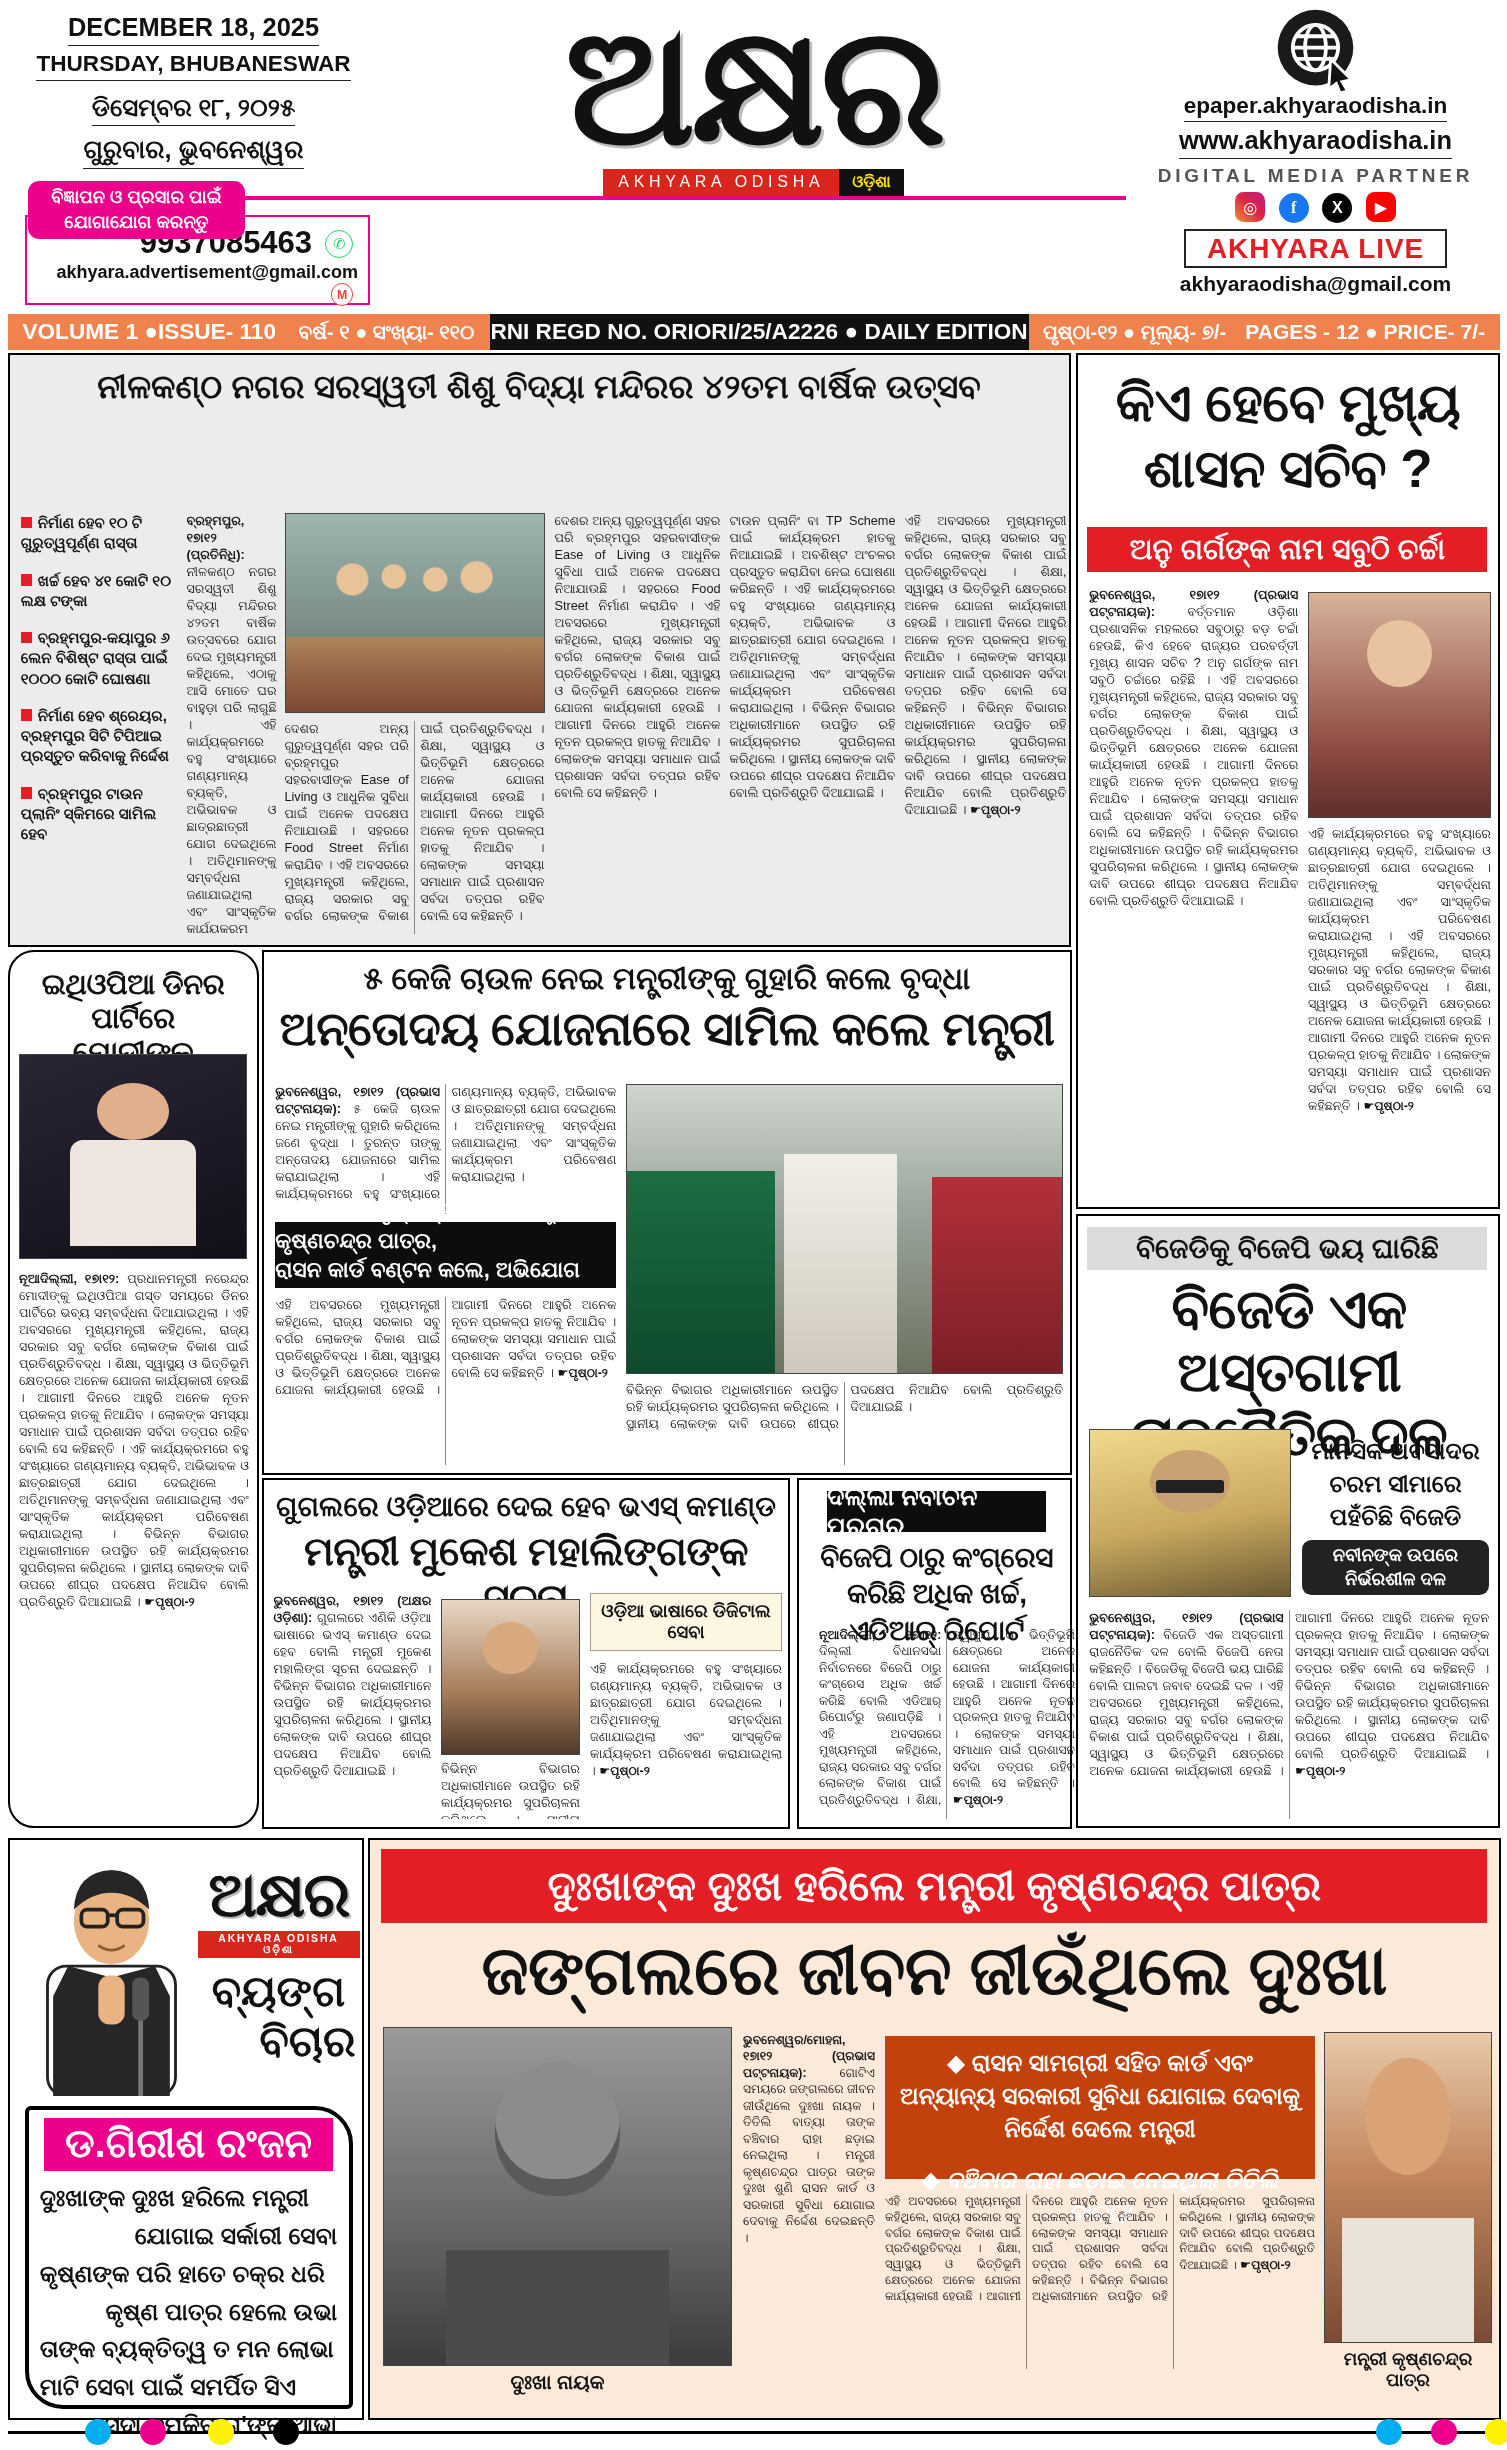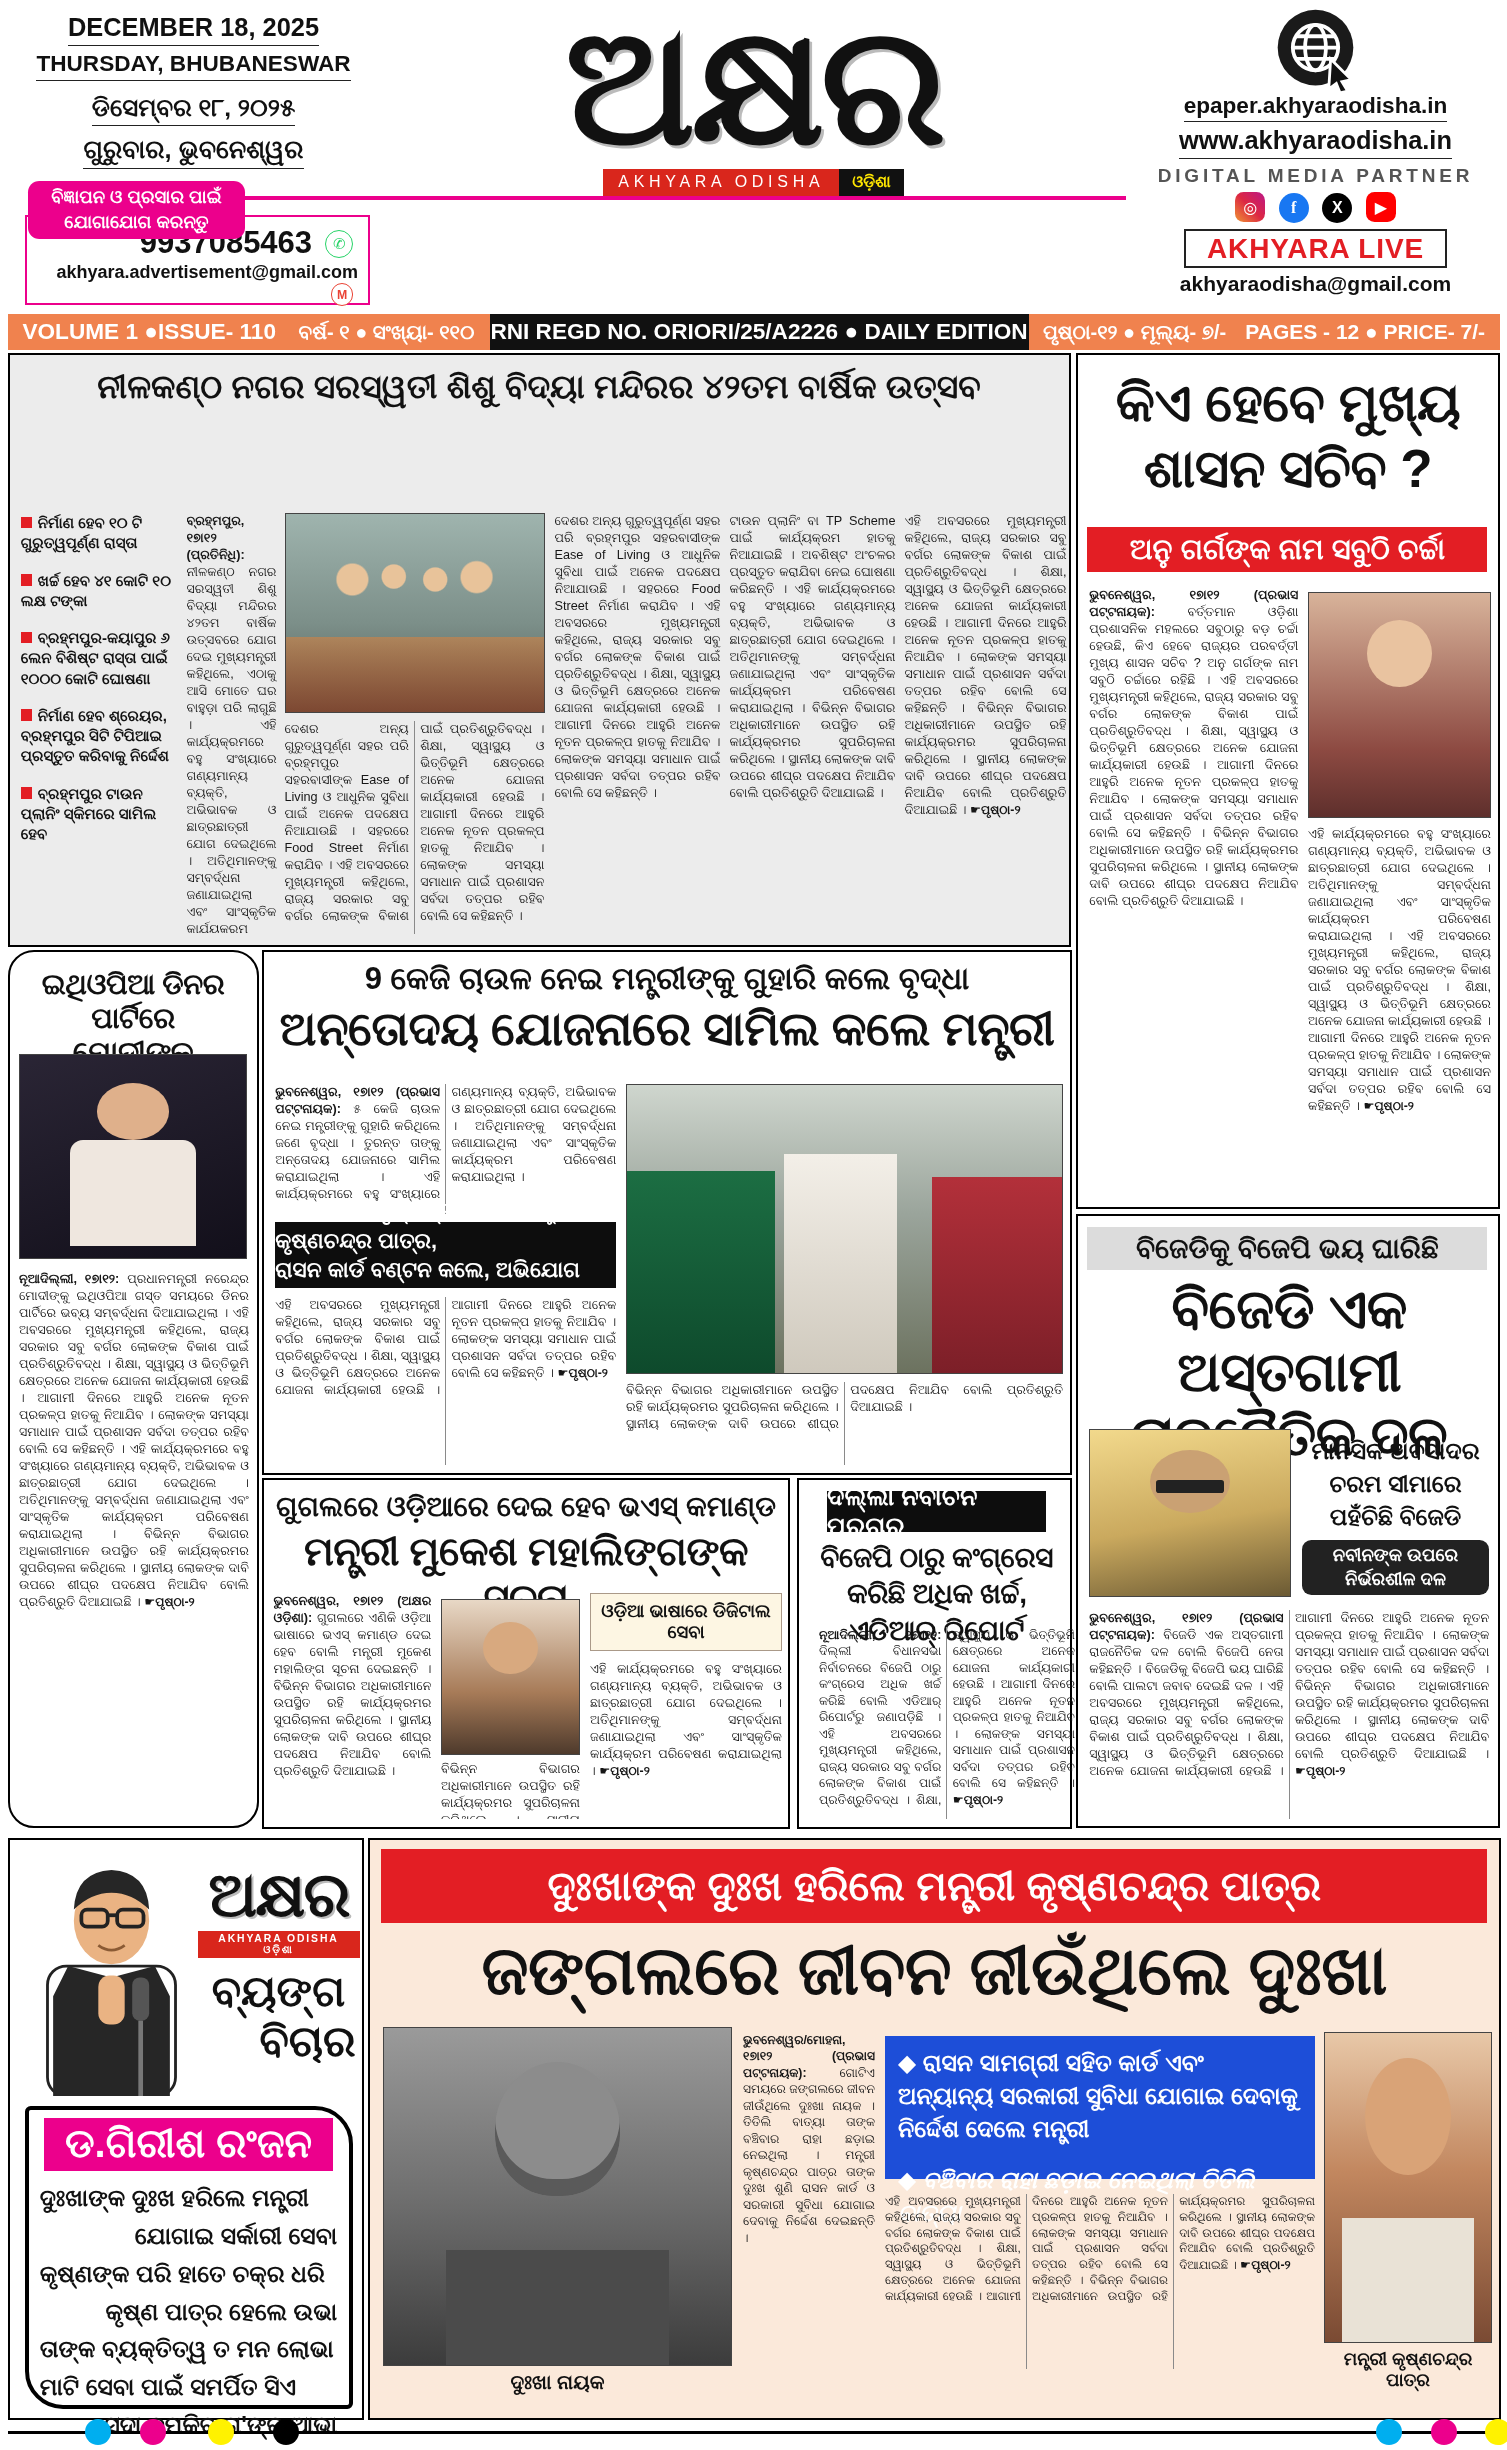--- a/index.html
+++ b/index.html
@@ -175,21 +175,21 @@
       <span class="dl">ନୂଆଦିଲ୍ଲୀ, ୧୭ା୧୨:</span>
       <span>ପ୍ରଧାନମନ୍ତ୍ରୀ ନରେନ୍ଦ୍ର ମୋଦୀଙ୍କୁ ଇଥିଓପିଆ ଗସ୍ତ ସମୟରେ ଡିନର ପାର୍ଟିରେ ଭବ୍ୟ ସମ୍ବର୍ଦ୍ଧନା ଦିଆଯାଇଥିଲା ।</span>
       <span>ଏହି ଅବସରରେ ମୁଖ୍ୟମନ୍ତ୍ରୀ କହିଥିଲେ, ରାଜ୍ୟ ସରକାର ସବୁ ବର୍ଗର ଲୋକଙ୍କ ବିକାଶ ପାଇଁ ପ୍ରତିଶ୍ରୁତିବଦ୍ଧ । ଶିକ୍ଷା, ସ୍ୱାସ୍ଥ୍ୟ ଓ ଭିତ୍ତିଭୂମି କ୍ଷେତ୍ରରେ ଅନେକ ଯୋଜନା କାର୍ଯ୍ୟକାରୀ ହେଉଛି । ଆଗାମୀ ଦିନରେ ଆହୁରି ଅନେକ ନୂତନ ପ୍ରକଳ୍ପ ହାତକୁ ନିଆଯିବ । ଲୋକଙ୍କ ସମସ୍ୟା ସମାଧାନ ପାଇଁ ପ୍ରଶାସନ ସର୍ବଦା ତତ୍ପର ରହିବ ବୋଲି ସେ କହିଛନ୍ତି ।</span>
       <span>ଏହି କାର୍ଯ୍ୟକ୍ରମରେ ବହୁ ସଂଖ୍ୟାରେ ଗଣ୍ୟମାନ୍ୟ ବ୍ୟକ୍ତି, ଅଭିଭାବକ ଓ ଛାତ୍ରଛାତ୍ରୀ ଯୋଗ ଦେଇଥିଲେ । ଅତିଥିମାନଙ୍କୁ ସମ୍ବର୍ଦ୍ଧନା ଜଣାଯାଇଥିଲା ଏବଂ ସାଂସ୍କୃତିକ କାର୍ଯ୍ୟକ୍ରମ ପରିବେଷଣ କରାଯାଇଥିଲା ।</span>
       <span>ବିଭିନ୍ନ ବିଭାଗର ଅଧିକାରୀମାନେ ଉପସ୍ଥିତ ରହି କାର୍ଯ୍ୟକ୍ରମର ସୁପରିଚାଳନା କରିଥିଲେ । ସ୍ଥାନୀୟ ଲୋକଙ୍କ ଦାବି ଉପରେ ଶୀଘ୍ର ପଦକ୍ଷେପ ନିଆଯିବ ବୋଲି ପ୍ରତିଶ୍ରୁତି ଦିଆଯାଇଛି ।</span>
       <span class="cont"><span>☛</span><span>ପୃଷ୍ଠା-୨</span></span>
     </div>
   </div>
 
   <div class="box" style="left:262px;top:950px;width:810px;height:525px;">
-    <div class="kicker" style="font-size:31px;margin-top:9.4px;">9 କେଜି ଚାଉଳ ନେଇ ମନ୍ତ୍ରୀଙ୍କୁ ଗୁହାରି କଲେ ବୃଦ୍ଧା</div>
+    <div class="kicker" style="font-size:31px;margin-top:9.4px;">୫ କେଜି ଚାଉଳ ନେଇ ମନ୍ତ୍ରୀଙ୍କୁ ଗୁହାରି କଲେ ବୃଦ୍ଧା</div>
     <div class="hl" style="font-size:47px;margin-top:3.8px;">ଅନ୍ତୋଦୟ ଯୋଜନାରେ ସାମିଲ କଲେ ମନ୍ତ୍ରୀ</div>
     <div class="body-txt cols2 abs" style="left:11.3px;top:132px;width:341px;height:130px;">
       <span class="dl">ଭୁବନେଶ୍ୱର, ୧୭ା୧୨ (ପ୍ରଭାସ ପଟ୍ଟନାୟକ):</span>
       <span>୫ କେଜି ଚାଉଳ ନେଇ ମନ୍ତ୍ରୀଙ୍କୁ ଗୁହାରି କରିଥିଲେ ଜଣେ ବୃଦ୍ଧା । ତୁରନ୍ତ ତାଙ୍କୁ ଅନ୍ତୋଦୟ ଯୋଜନାରେ ସାମିଲ କରାଯାଇଥିଲା ।</span>
       <span>ଏହି କାର୍ଯ୍ୟକ୍ରମରେ ବହୁ ସଂଖ୍ୟାରେ ଗଣ୍ୟମାନ୍ୟ ବ୍ୟକ୍ତି, ଅଭିଭାବକ ଓ ଛାତ୍ରଛାତ୍ରୀ ଯୋଗ ଦେଇଥିଲେ । ଅତିଥିମାନଙ୍କୁ ସମ୍ବର୍ଦ୍ଧନା ଜଣାଯାଇଥିଲା ଏବଂ ସାଂସ୍କୃତିକ କାର୍ଯ୍ୟକ୍ରମ ପରିବେଷଣ କରାଯାଇଥିଲା ।</span>
     </div>
     <div class="blackbar abs" style="left:11.3px;top:270px;width:341px;height:66px;font-size:21.7px;line-height:1.35;">
       <div>ଚିଲିକା ମଝି କୃଷ୍ଣପ୍ରସାଦରେ ମନ୍ତ୍ରୀ କୃଷ୍ଣଚନ୍ଦ୍ର ପାତ୍ର,</div>
       <div>ରାସନ କାର୍ଡ ବଣ୍ଟନ କଲେ, ଅଭିଯୋଗ ଶୁଣିଲେ</div>
     </div>
@@ -305,21 +305,21 @@
     <div class="hl abs ctr" style="left:11.3px;top:90px;width:1106px;font-size:68px;font-weight:900;">ଜଙ୍ଗଲରେ ଜୀବନ ଜୀଉଁଥିଲେ ଦୁଃଖା</div>
     <div class="ph" style="left:13px;top:187px;width:349px;height:339px;background:linear-gradient(180deg,#9a9a9a 0%,#6f6f6f 50%,#3c3c3c 100%);">
       <div style="position:absolute;top:10%;left:32%;width:36%;height:40%;border-radius:50% 50% 46% 46%;background:#8c8c8c;box-shadow:inset 0 -17px 0 #5a5a5a;"></div>
       <div style="position:absolute;bottom:0;left:18%;width:64%;height:34%;background:#4b4b4b;"></div>
     </div>
     <div class="cap abs" style="left:13px;top:531px;width:349px;font-size:20px;">ଦୁଃଖା ନାୟକ</div>
     <div class="body-txt abs" style="left:373px;top:192px;width:132px;height:335px;font-size:12.3px;">
       <span class="dl">ଭୁବନେଶ୍ୱର/ମୋହନା, ୧୭ା୧୨ (ପ୍ରଭାସ ପଟ୍ଟନାୟକ):</span>
       <span>ଗୋଟିଏ ସମୟରେ ଜଙ୍ଗଲରେ ଜୀବନ ଜୀଉଁଥିଲେ ଦୁଃଖା ନାୟକ । ତିତିଲି ବାତ୍ୟା ତାଙ୍କ ବଞ୍ଚିବାର ରାହା ଛଡ଼ାଇ ନେଇଥିଲା । ମନ୍ତ୍ରୀ କୃଷ୍ଣଚନ୍ଦ୍ର ପାତ୍ର ତାଙ୍କ ଦୁଃଖ ଶୁଣି ରାସନ କାର୍ଡ ଓ ସରକାରୀ ସୁବିଧା ଯୋଗାଇ ଦେବାକୁ ନିର୍ଦ୍ଦେଶ ଦେଇଛନ୍ତି ।</span>
     </div>
-    <div class="abs" style="left:515px;top:196px;width:430px;height:143px;background:#1d4ed8;color:#fff;padding:11.3px 13px;font-size:23.6px;font-weight:bold;line-height:1.4;">
+    <div class="abs" style="left:515px;top:196px;width:430px;height:143px;background:#c2410c;color:#fff;padding:11.3px 13px;font-size:23.6px;font-weight:bold;line-height:1.4;text-align:center;">
       <div><span>◆ </span><span>ରାସନ ସାମଗ୍ରୀ ସହିତ କାର୍ଡ ଏବଂ ଅନ୍ୟାନ୍ୟ ସରକାରୀ ସୁବିଧା ଯୋଗାଇ ଦେବାକୁ ନିର୍ଦ୍ଦେଶ ଦେଲେ ମନ୍ତ୍ରୀ</span></div>
       <div style="margin-top:18px;font-style:italic;"><span>◆ </span><span>ବଞ୍ଚିବାର ରାହା ଛଡ଼ାଇ ନେଇଥିଲା ତିତିଲି ବାତ୍ୟା</span></div>
     </div>
     <div class="body-txt cols3 abs" style="left:515px;top:354px;width:430px;height:175px;font-size:11.8px;">
       <span>ଏହି ଅବସରରେ ମୁଖ୍ୟମନ୍ତ୍ରୀ କହିଥିଲେ, ରାଜ୍ୟ ସରକାର ସବୁ ବର୍ଗର ଲୋକଙ୍କ ବିକାଶ ପାଇଁ ପ୍ରତିଶ୍ରୁତିବଦ୍ଧ । ଶିକ୍ଷା, ସ୍ୱାସ୍ଥ୍ୟ ଓ ଭିତ୍ତିଭୂମି କ୍ଷେତ୍ରରେ ଅନେକ ଯୋଜନା କାର୍ଯ୍ୟକାରୀ ହେଉଛି । ଆଗାମୀ ଦିନରେ ଆହୁରି ଅନେକ ନୂତନ ପ୍ରକଳ୍ପ ହାତକୁ ନିଆଯିବ । ଲୋକଙ୍କ ସମସ୍ୟା ସମାଧାନ ପାଇଁ ପ୍ରଶାସନ ସର୍ବଦା ତତ୍ପର ରହିବ ବୋଲି ସେ କହିଛନ୍ତି ।</span>
       <span>ବିଭିନ୍ନ ବିଭାଗର ଅଧିକାରୀମାନେ ଉପସ୍ଥିତ ରହି କାର୍ଯ୍ୟକ୍ରମର ସୁପରିଚାଳନା କରିଥିଲେ । ସ୍ଥାନୀୟ ଲୋକଙ୍କ ଦାବି ଉପରେ ଶୀଘ୍ର ପଦକ୍ଷେପ ନିଆଯିବ ବୋଲି ପ୍ରତିଶ୍ରୁତି ଦିଆଯାଇଛି ।</span>
       <span class="cont"><span>☛</span><span>ପୃଷ୍ଠା-୨</span></span>
     </div>
     <div class="ph" style="left:954px;top:192px;width:168px;height:311px;background:linear-gradient(180deg,#e8c8a8 0%,#c2875f 45%,#7a4a33 100%);">
       <div style="position:absolute;top:8%;left:24%;width:52%;height:38%;border-radius:50%;background:#d9a377;"></div>

